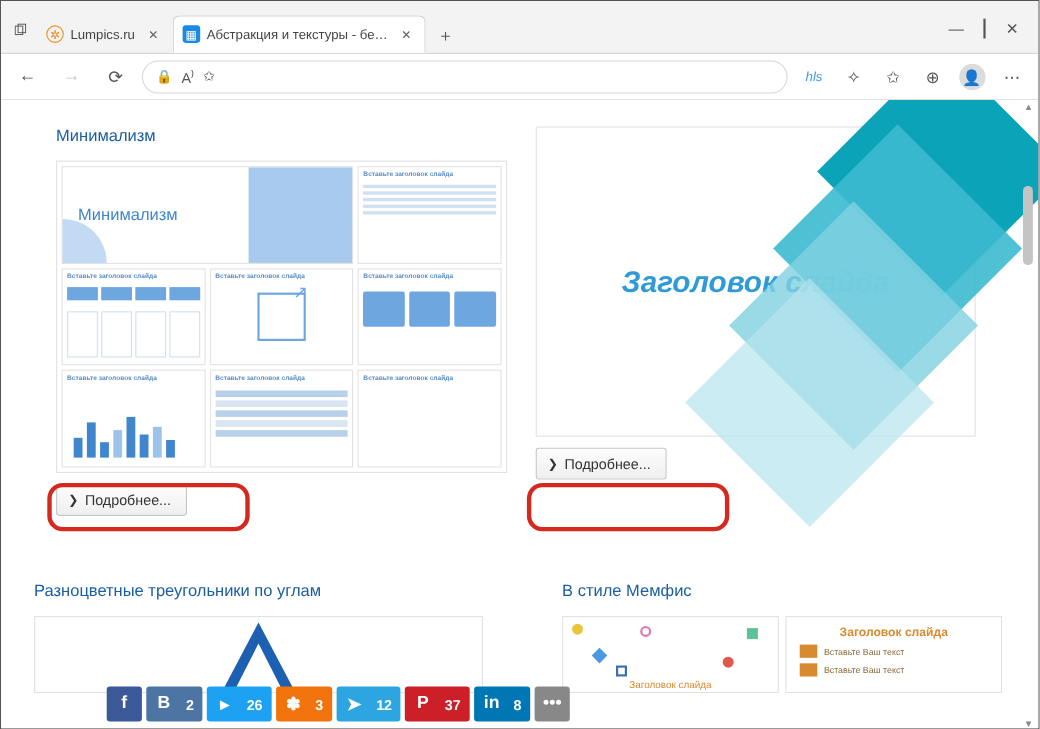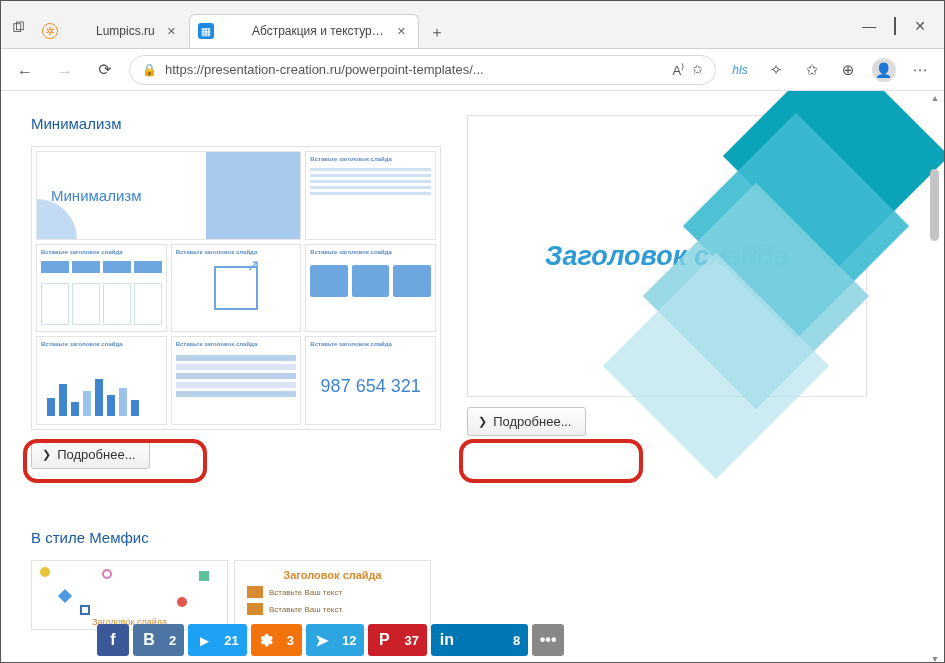--- a/index.html
+++ b/index.html
@@ -4,21 +4,21 @@
 <style>
   * { box-sizing: border-box; margin: 0; padding: 0; }
   body { font-family: "Segoe UI", Arial, sans-serif; background:#fff; width:945px; height:663px; overflow:hidden; position:relative; border:1px solid #555;}
   
   .chrome { height:48px; background:#f3f3f3; display:flex; align-items:flex-end; padding:0 8px; border-bottom:1px solid #d0d0d0; }
   .win-btn { margin:0 4px 14px 4px; width:12px; height:12px; display:flex; align-items:center; justify-content:center; color:#555;}
   .tabs { display:flex; align-items:flex-end; height:100%; margin-left:4px; flex:1;}
   .tab { height:34px; padding:0 12px 0 8px; display:flex; align-items:center; gap:6px; font-size:12px; color:#444; border-radius:6px 6px 0 0; border:1px solid transparent; max-width:230px; cursor:pointer;}
   .tab.active { background:#fff; border-color:#d0d0d0; border-bottom-color:#fff;}
   .tab .favi { width:16px; height:16px; border-radius:50%; display:flex; align-items:center; justify-content:center; font-size:11px;}
-  .tab .title { white-space:nowrap; overflow:hidden; text-overflow:ellipsis; flex:1;margin-left:32px;}
+  .tab .title { white-space:nowrap; overflow:hidden; text-overflow:ellipsis; flex:1;}
   .tab .x { font-size:11px; color:#666; padding-left:6px;}
   .newtab { width:28px; height:28px; display:flex; align-items:center; justify-content:center; font-size:15px; color:#555; margin-left:4px; margin-bottom:2px; cursor:pointer;}
   .winctrl { display:flex; gap:18px; align-items:center; margin:0 10px 14px 10px; color:#555; font-size:14px;}
   .winctrl .sq { width:10px;height:10px;border:1px solid #555;}
   .winctrl span{cursor:pointer;}
   .toolbar { height:42px; background:#fff; display:flex; align-items:center; padding:0 8px; gap:8px; border-bottom:1px solid #e1e1e1;}
   .toolbar .navbtn { width:32px; height:32px; display:flex; align-items:center; justify-content:center; color:#555; font-size:16px; border-radius:4px; cursor:pointer;}
   .toolbar .navbtn.disabled { color:#c7c7c7; cursor:default;}
   .addr { flex:1; height:30px; border:1px solid #d8d8d8; border-radius:15px; display:flex; align-items:center; padding:0 12px; font-size:13px; color:#555; gap:8px; overflow:hidden;}
   .addr .lock{font-size:12px;color:#666;}
@@ -113,38 +113,37 @@
     <span>✕</span>
   </div>
 </div>
 
 <div class="toolbar">
   <span class="navbtn">←</span>
   <span class="navbtn disabled">→</span>
   <span class="navbtn">⟳</span>
   <div class="addr">
     <span class="lock">🔒</span>
-    <span class="url">https://presentation-creation.ru/powerpoint-templates/...</span>
     <span style="font-size:13px;">A⁾</span>
     <span>✩</span>
   </div>
   <div class="tbicons">
     <span style="color:#3a9be8;font-style:italic;font-size:12px;">hls</span>
     <span>✧</span>
     <span>✩</span>
     <span>⊕</span>
     <span class="avatar">👤</span>
     <span>⋯</span>
   </div>
 </div>
 
 <div class="viewport">
   <div class="content">
 
-    <div class="card" style="width:366px;position:relative;">
+    <div class="card" style="width:366px;position:relative;margin-left:20px;">
       <h3><a>Минимализм</a></h3>
       <div class="thumb t-mini">
 
         <div class="cell big title-s" style="grid-column:span 2;">
           <span>Минимализм</span>
           <div class="bluebar"></div>
             <div class="circle"></div>
         </div>
         <div class="cell"><span class="hdr">Вставьте заголовок слайда</span>
           <div style="margin-top:6px;">
@@ -200,21 +199,20 @@
         <div class="cell"><span class="hdr">Вставьте заголовок слайда</span>
           <div class="rows">
               <div></div>
               <div></div>
               <div></div>
               <div></div>
               <div></div>
             </div>
         </div>
         <div class="cell"><span class="hdr">Вставьте заголовок слайда</span>
-          <div class="bignum">987 654 321</div>
         </div>
       </div>
       <button class="btn-more">
         <span class="chev">❯</span>
         <span>Подробнее...</span>
       </button>
       <div class="highlight-ring" style="left:-8px;top:324px;width:184px;height:44px;"></div>
     </div>
 
     <div class="card" style="width:400px;position:relative;">
@@ -227,20 +225,29 @@
         </div>
         <span class="txt">Заголовок слайда</span>
       </div>
       <button class="btn-more">
         <span class="chev">❯</span>
         <span>Подробнее...</span>
       </button>
       <div class="highlight-ring" style="left:-8px;top:324px;width:184px;height:44px;"></div>
     </div>
 
+    <div class="card" style="width:410px;">
+      <h3><a>Разноцветные треугольники по углам</a></h3>
+      <div class="thumb t-tri">
+        <svg viewBox="0 0 100 100">
+          <polygon points="50,4 90,80 10,80" fill="#1d5fb0"></polygon>
+          <polygon points="50,20 78,75 22,75" fill="#fff"></polygon>
+        </svg>
+      </div>
+    </div>
 
     <div class="card" style="width:328px;">
       <h3><a>В стиле Мемфис</a></h3>
       <div class="thumb t-memph">
         <div class="m1">
           <div class="conf">
             <span style="left:8px;top:6px;background:#e8c63a;border-radius:50%;"></span>
             <span style="left:28px;top:30px;background:#4b9ae0;transform:rotate(45deg);"></span>
             <span style="left:70px;top:8px;border:2px solid #d67ab8;border-radius:50%;background:none;"></span>
             <span style="right:18px;top:10px;background:#5bc29a;"></span>
@@ -262,35 +269,35 @@
   <div class="social">
     <div class="sbtn" style="background:#3b5998;">
         <span class="ico">f</span>
       </div>
     <div class="sbtn" style="background:#4c75a3;">
         <span class="ico">B</span>
         <span class="cnt">2</span>
       </div>
     <div class="sbtn" style="background:#1da1f2;">
         <span class="ico">▸</span>
-        <span class="cnt">21</span>
+        <span class="cnt">26</span>
       </div>
     <div class="sbtn" style="background:#f2720c;">
         <span class="ico">✽</span>
         <span class="cnt">3</span>
       </div>
     <div class="sbtn" style="background:#2ca5e0;">
         <span class="ico">➤</span>
         <span class="cnt">12</span>
       </div>
     <div class="sbtn" style="background:#cb2027;">
         <span class="ico">P</span>
         <span class="cnt">37</span>
       </div>
-    <div class="sbtn" style="background:#0077b5;gap:46px;">
+    <div class="sbtn" style="background:#0077b5;">
         <span class="ico">in</span>
         <span class="cnt">8</span>
       </div>
     <div class="sbtn" style="background:#888888;">
         <span class="ico">•••</span>
       </div>
   </div>
 
   <div class="scrollbar">
     <span class="arr up">▴</span>

